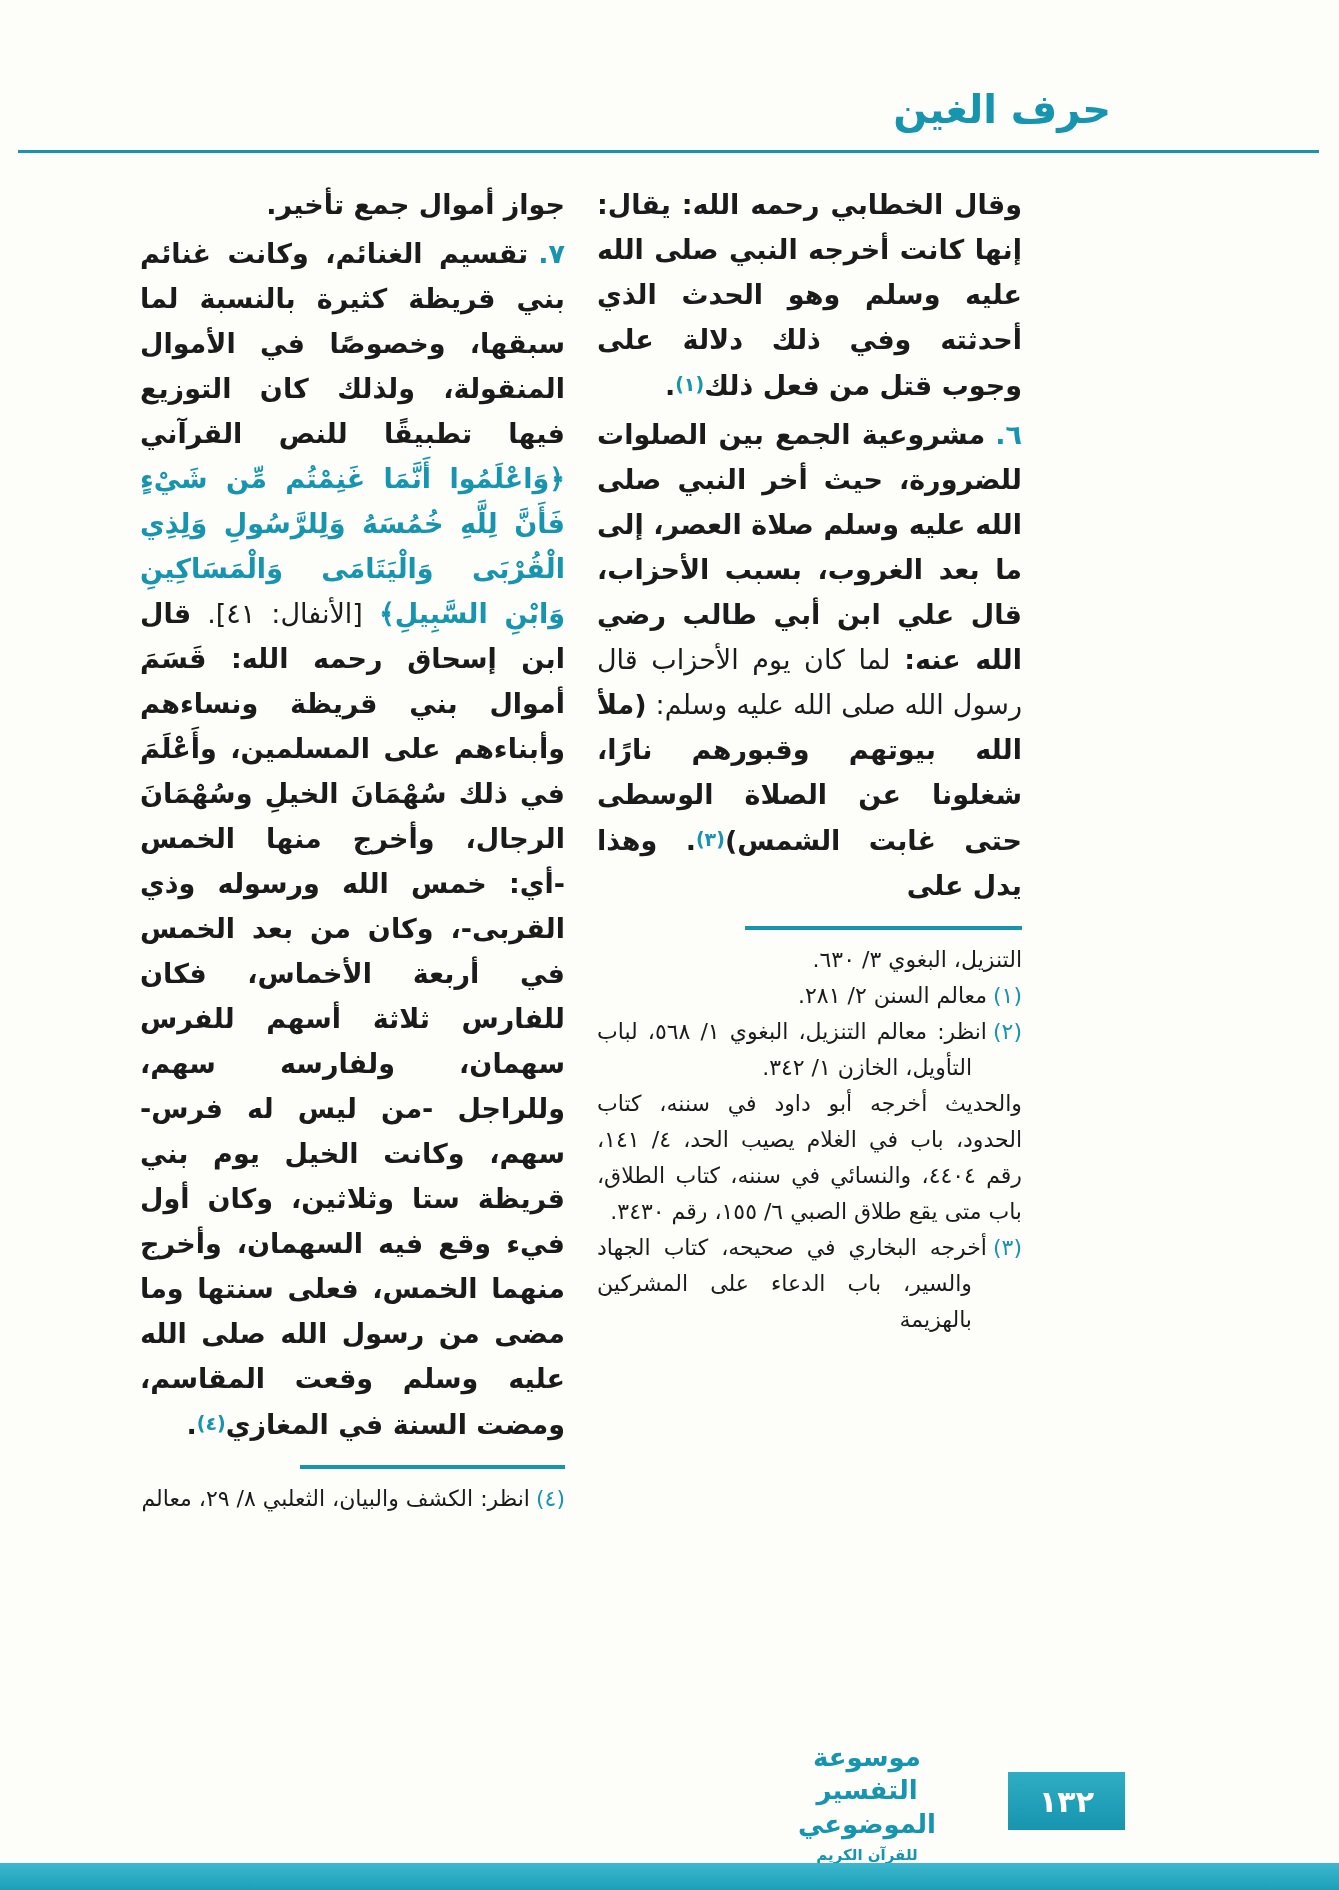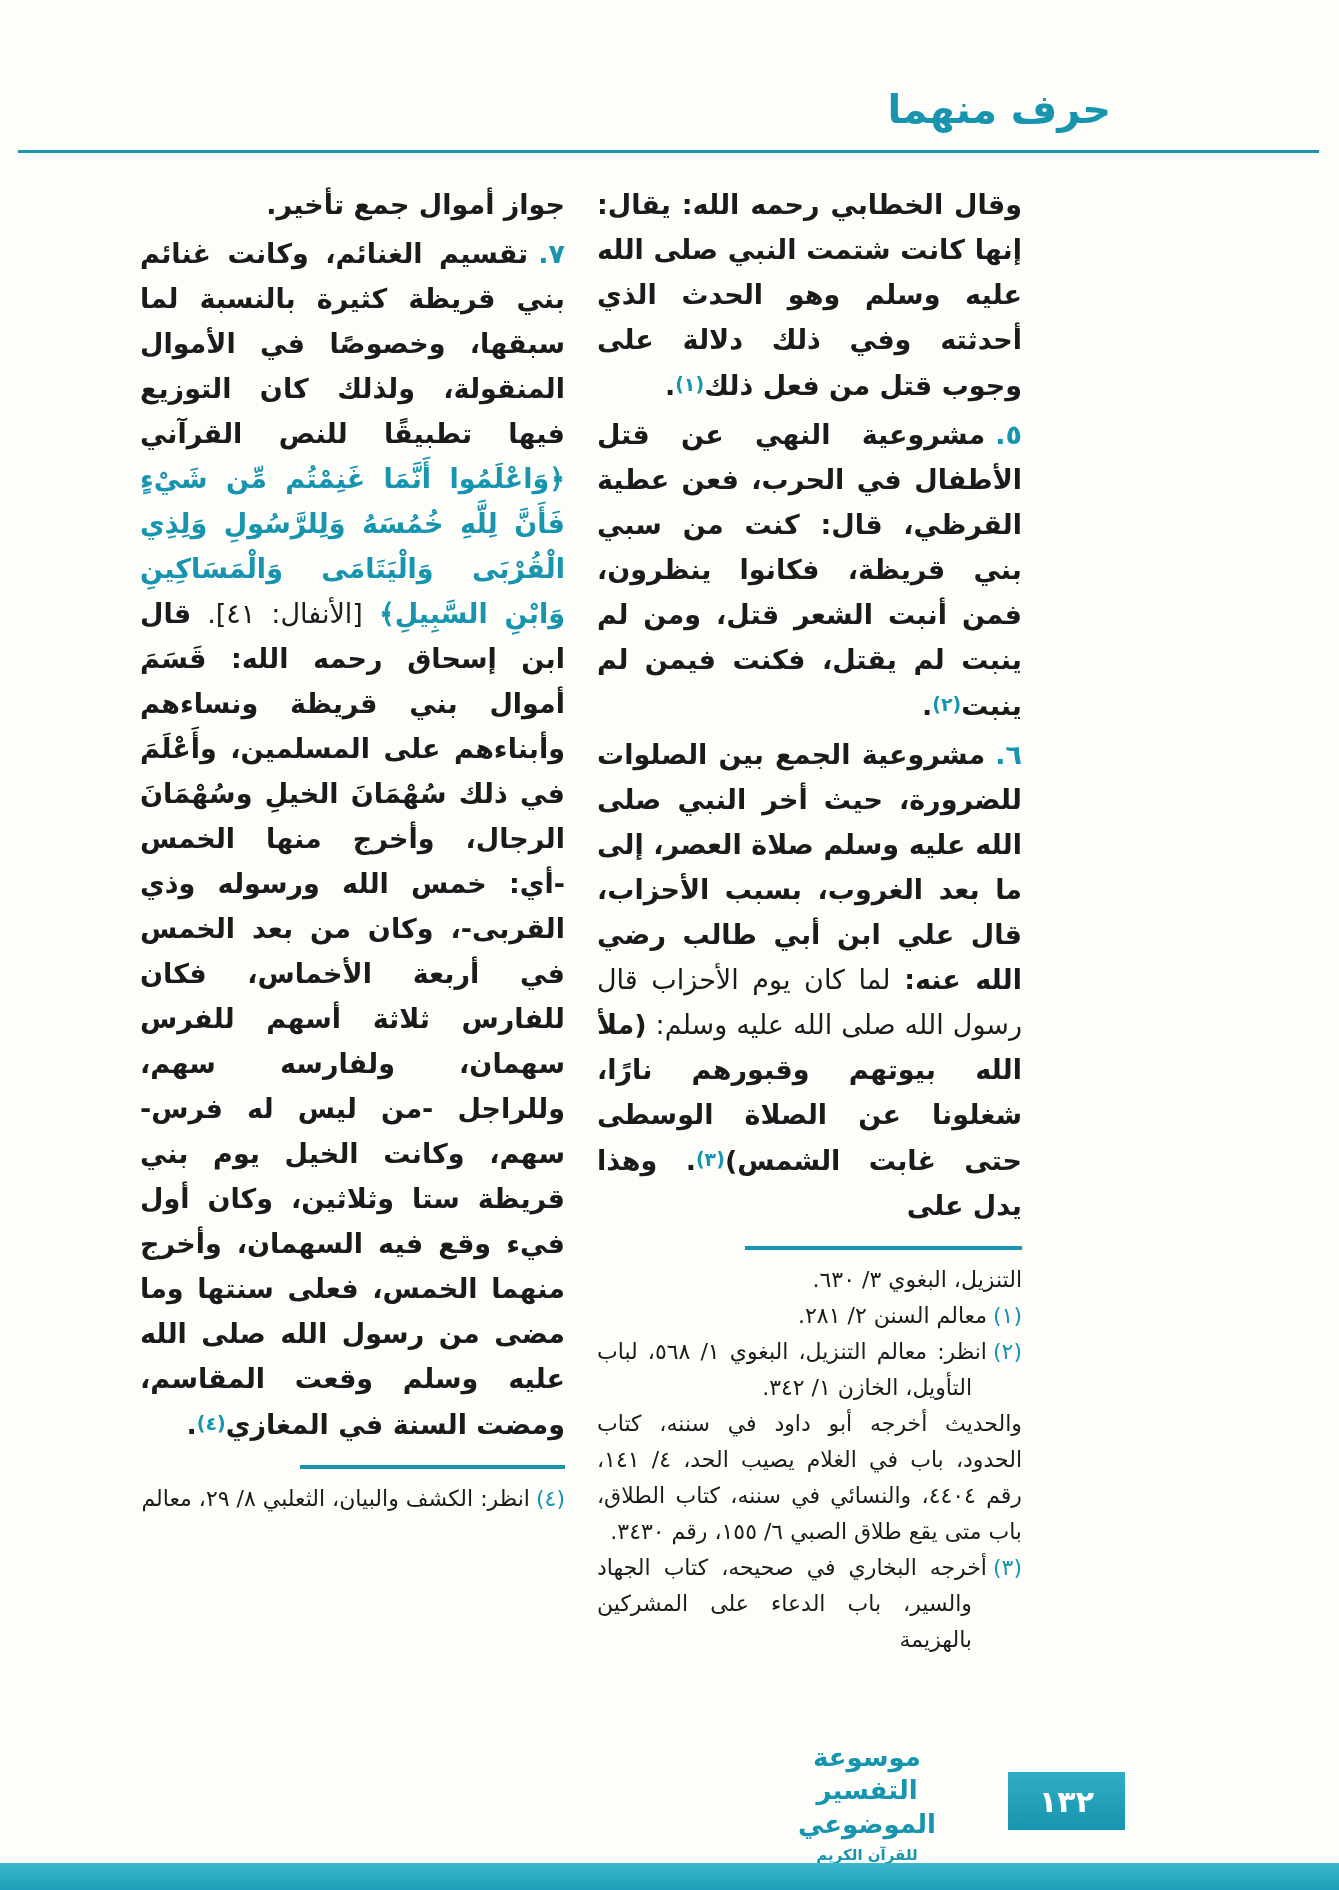--- a/index.html
+++ b/index.html
@@ -66,30 +66,29 @@
   .bottom-band{
     position:absolute;left:0;right:0;bottom:0;height:27px;
     background:linear-gradient(180deg,var(--band_top),var(--band_bottom));
   }
 </style>
 </head>
 <body>
 
 <div class="page" dir="rtl" lang="ar">
 
-  <div class="chapter-title">حرف منهما</div>
+  <div class="chapter-title">حرف الغين</div>
   <div class="header-rule"></div>
 
   <div class="content">
 
     <section class="col col-right">
 
-      <p class="body"><span class="run">وقال الخطابي رحمه الله: يقال: إنها كانت شتمت النبي صلى الله عليه وسلم وهو الحدث الذي أحدثته وفي ذلك دلالة على وجوب قتل من فعل ذلك</span><span class="fn-ref">(١)</span><span class="run">.</span></p>
+      <p class="body"><span class="run">وقال الخطابي رحمه الله: يقال: إنها كانت أخرجه النبي صلى الله عليه وسلم وهو الحدث الذي أحدثته وفي ذلك دلالة على وجوب قتل من فعل ذلك</span><span class="fn-ref">(١)</span><span class="run">.</span></p>
 
-      <p class="body"><span class="num">٥.</span><span class="run">مشروعية النهي عن قتل الأطفال في الحرب، فعن عطية القرظي، قال: كنت من سبي بني قريظة، فكانوا ينظرون، فمن أنبت الشعر قتل، ومن لم ينبت لم يقتل، فكنت فيمن لم ينبت</span><span class="fn-ref">(٢)</span><span class="run">.</span></p>
 
       <p class="body"><span class="num">٦.</span><span class="run">مشروعية الجمع بين الصلوات للضرورة، حيث أخر النبي صلى الله عليه وسلم صلاة العصر، إلى ما بعد الغروب، بسبب الأحزاب، قال علي ابن أبي طالب رضي الله عنه:</span><span class="run light"> لما كان يوم الأحزاب قال رسول الله صلى الله عليه وسلم: </span><span class="run">(ملأ الله بيوتهم وقبورهم نارًا، شغلونا عن الصلاة الوسطى حتى غابت الشمس)</span><span class="fn-ref">(٣)</span><span class="run">. وهذا يدل على</span></p>
 
       <div class="footnotes">
         <div class="fn-sep"></div>
         <div class="fn-entry cont narrow"><span class="fn-text">التنزيل، البغوي ٣/ ٦٣٠.</span></div>
         <div class="fn-entry"><span class="fn-marker">(١)</span><span class="fn-text">معالم السنن ٢/ ٢٨١.</span></div>
         <div class="fn-entry"><span class="fn-marker">(٢)</span><span class="fn-text">انظر: معالم التنزيل، البغوي ١/ ٥٦٨، لباب التأويل، الخازن ١/ ٣٤٢.</span></div>
         <div class="fn-entry cont"><span class="fn-text">والحديث أخرجه أبو داود في سننه، كتاب الحدود، باب في الغلام يصيب الحد، ٤/ ١٤١، رقم ٤٤٠٤، والنسائي في سننه، كتاب الطلاق، باب متى يقع طلاق الصبي ٦/ ١٥٥، رقم ٣٤٣٠.</span></div>
         <div class="fn-entry"><span class="fn-marker">(٣)</span><span class="fn-text">أخرجه البخاري في صحيحه، كتاب الجهاد والسير، باب الدعاء على المشركين بالهزيمة</span></div>

